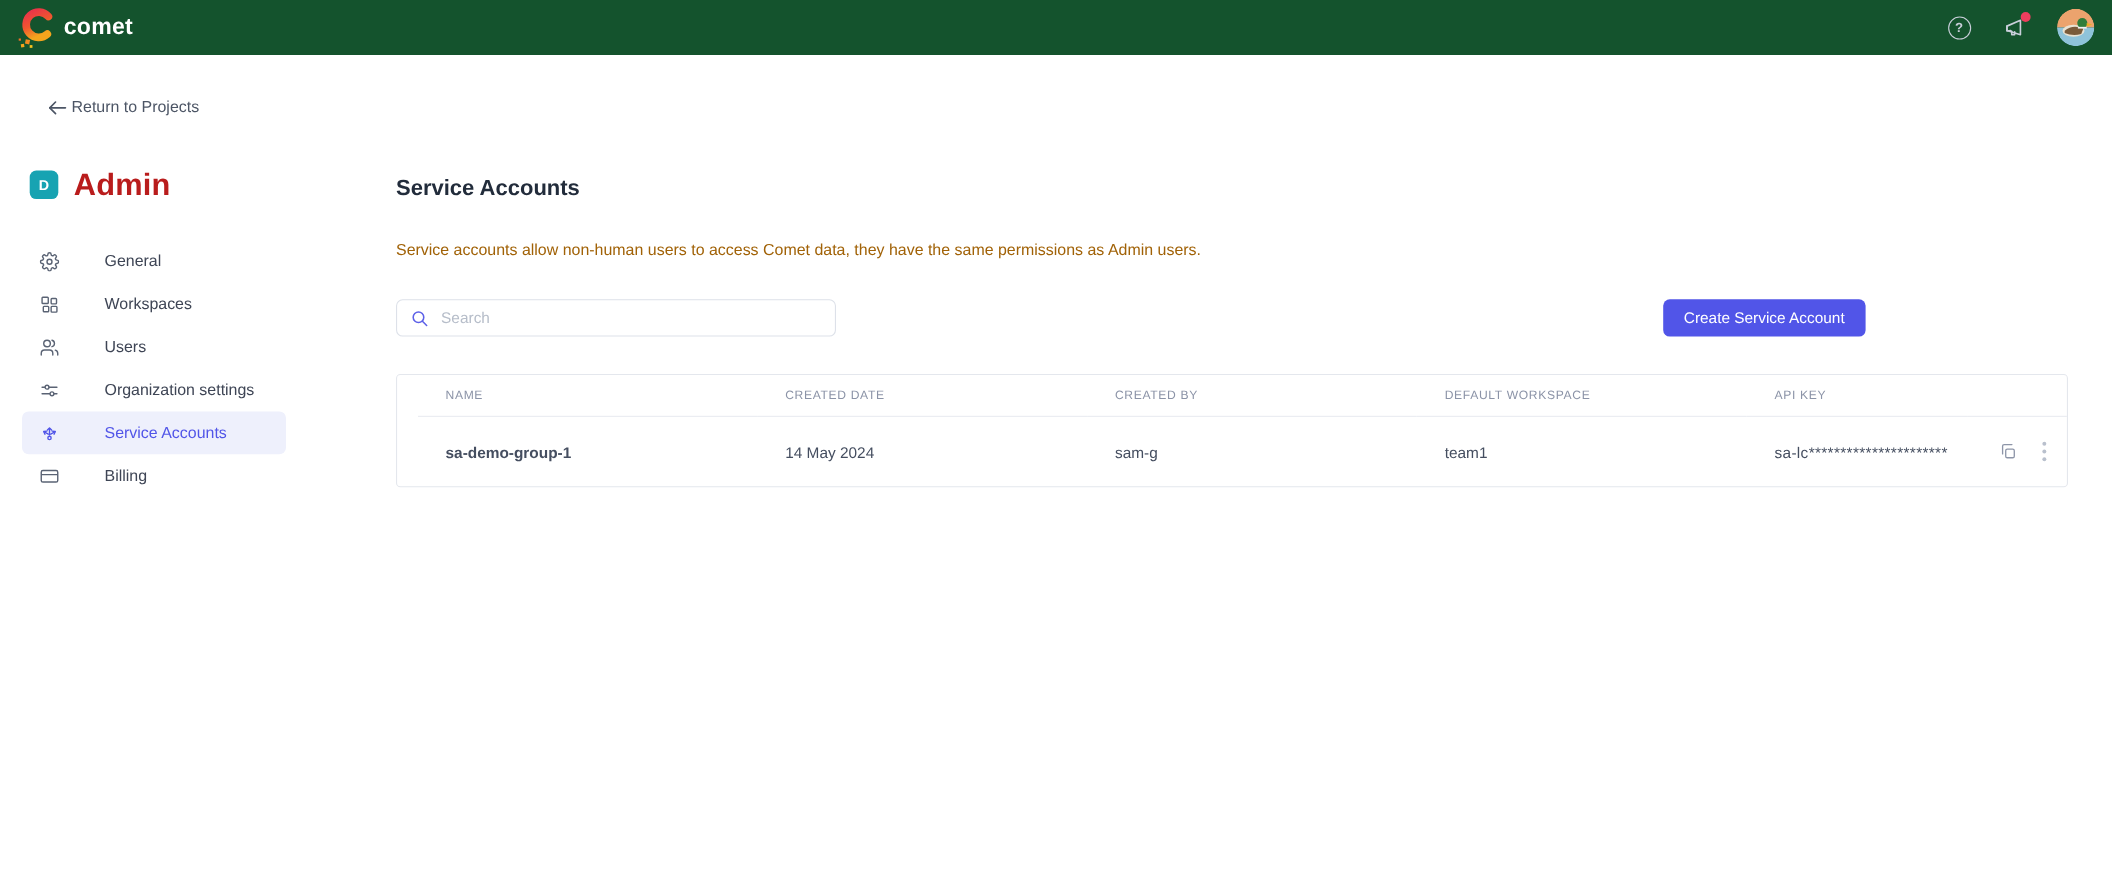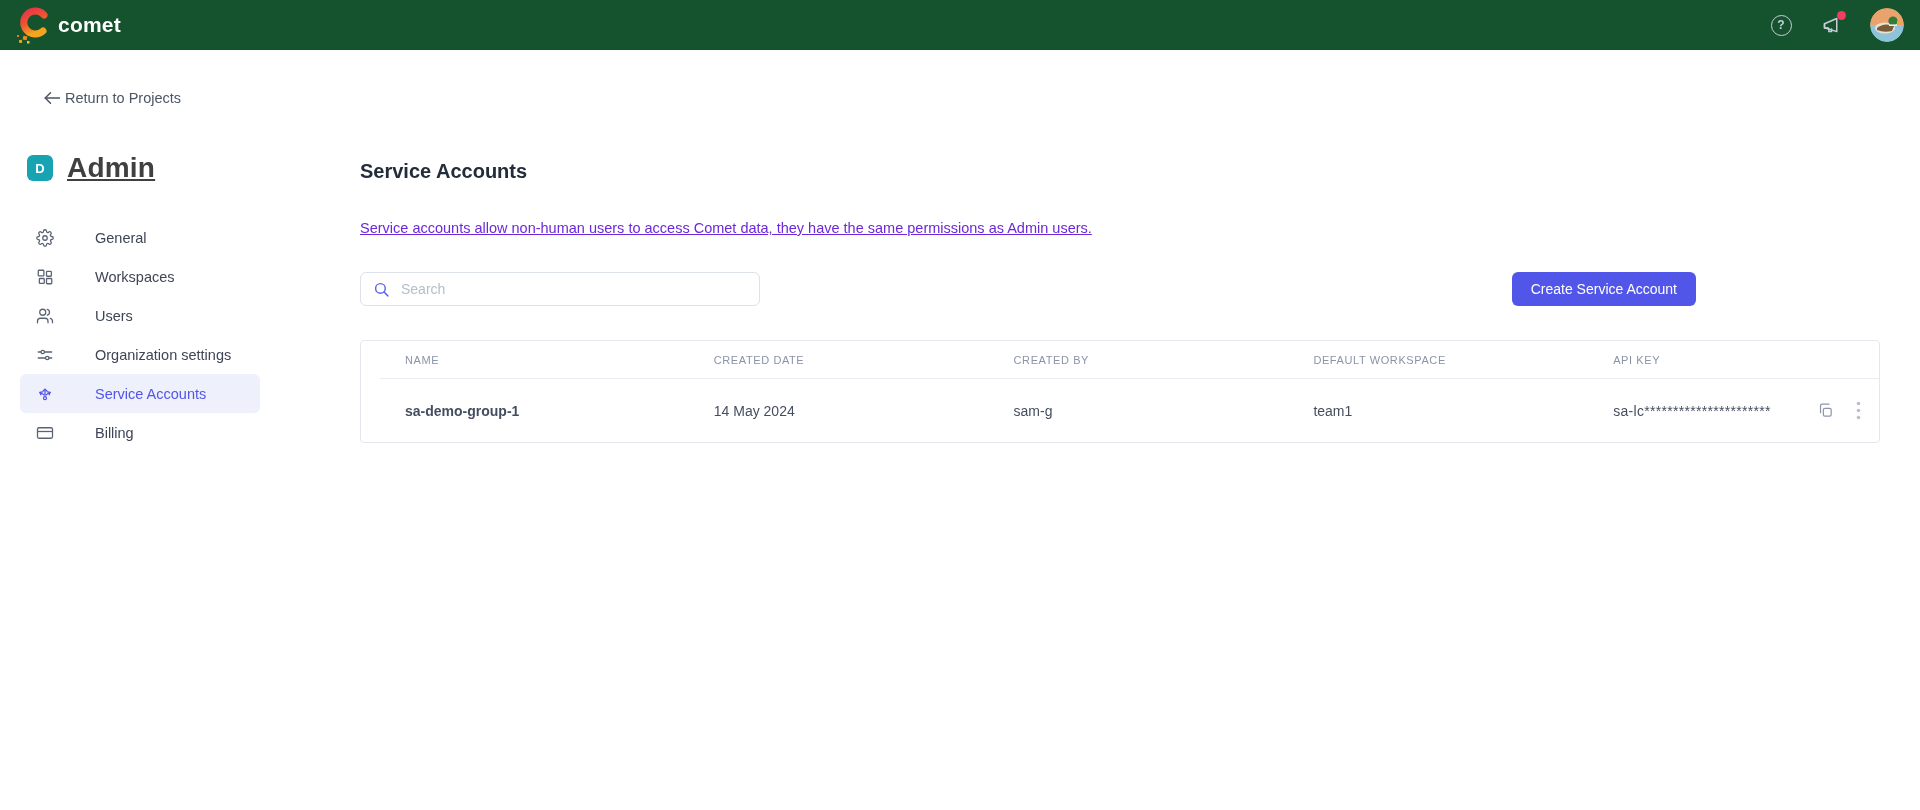--- a/index.html
+++ b/index.html
@@ -28,33 +28,33 @@
   
   .return-link{
     position:absolute;left:43px;top:90px;display:flex;align-items:center;gap:4px;
     color:#4c5565;font-size:14.5px;cursor:pointer;
   }
   .return-link svg{color:#4c5565;}
   
   .admin-head{position:absolute;left:27px;top:152px;display:flex;align-items:center;gap:14px;}
   .admin-badge{width:26px;height:26px;border-radius:6px;background:#17a3b2;color:#ffffff;
     font-size:13px;font-weight:700;display:flex;align-items:center;justify-content:center;}
-  .admin-title{font-size:28px;font-weight:700;color:#404040;letter-spacing:.2px;text-decoration:underline;}
+  .admin-title{font-size:28px;font-weight:700;color:#b91c1c;letter-spacing:.2px;}
   
   .side-nav{position:absolute;left:20px;top:218px;width:240px;display:flex;flex-direction:column;}
   .nav-item{height:39px;display:flex;align-items:center;gap:17px;padding-left:15px;
     border-radius:6px;cursor:pointer;box-sizing:border-box;}
   .nav-item .nav-icon{width:19px;height:19px;display:flex;align-items:center;justify-content:center;
     color:#5a6374;}
   .nav-item .nav-label{font-size:14.5px;color:#3e4555;margin-left:24px;}
   .nav-item.selected{background:#eef0fc;}
   .nav-item.selected .nav-icon,.nav-item.selected .nav-label{color:#5155e8;}
   
   .main-title{position:absolute;left:360px;top:160px;font-size:20px;font-weight:700;color:#222c3b;}
-  .main-desc{position:absolute;left:360px;top:220px;font-size:14.5px;color:#6d28d9;text-decoration:underline;}
+  .main-desc{position:absolute;left:360px;top:220px;font-size:14.5px;color:#a16207;}
   .toolbar{position:absolute;left:360px;top:272px;width:1336px;height:34px;}
   .search-box{position:absolute;left:0;top:0;width:400px;height:34px;
     border:1px solid #dde1e9;border-radius:6px;box-sizing:border-box;
     display:flex;align-items:center;background:#fff;}
   .search-box .mag{margin:0 9px 0 12px;display:flex;color:#5d61e8;}
   .search-box input{border:none;outline:none;flex:1;font-size:14px;color:#3e4555;
     font-family:"Liberation Sans",sans-serif;background:transparent;}
   .search-box input::placeholder{color:#b6bdc9;}
   .create-btn{position:absolute;right:0;top:0;height:34px;padding:0 19px;border:none;
     background:#5155e8;color:#ffffff;font-size:14px;border-radius:6px;cursor:pointer;

